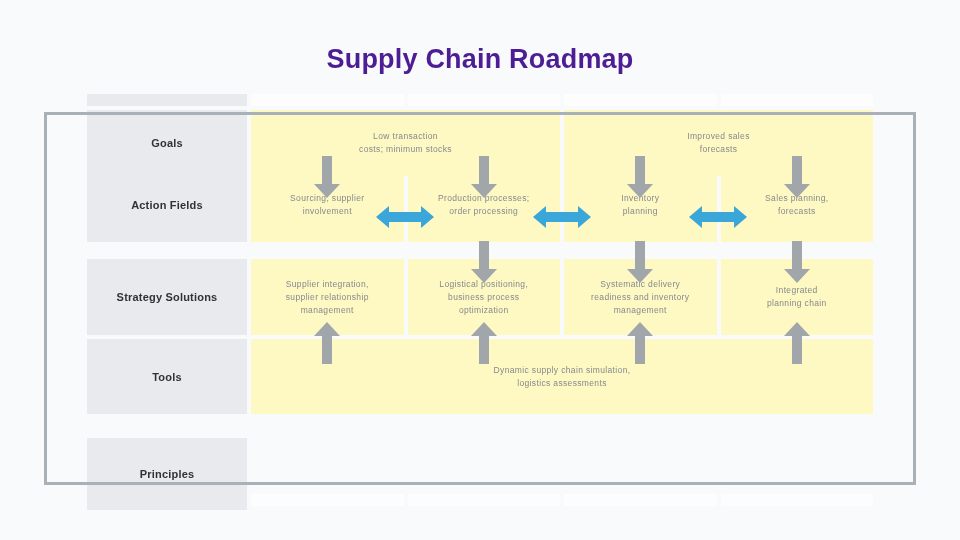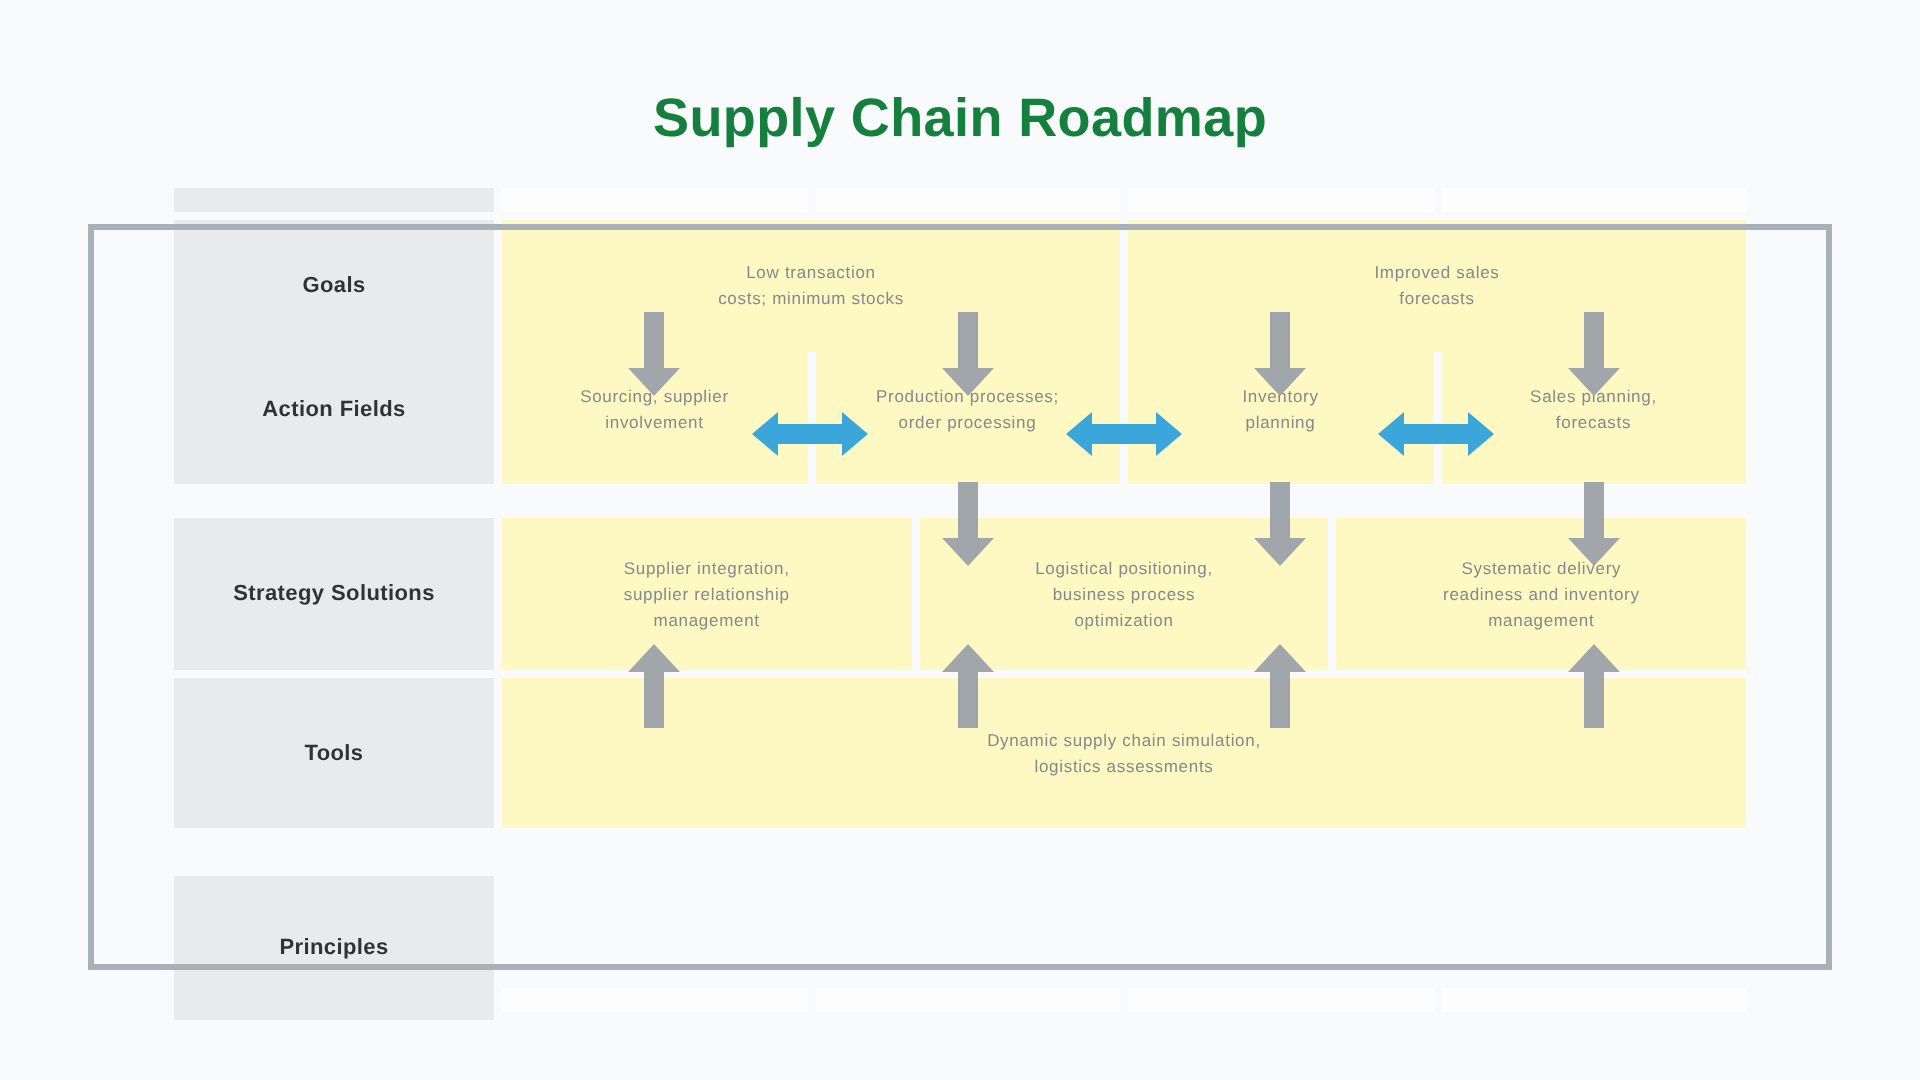--- a/index.html
+++ b/index.html
@@ -5,21 +5,21 @@
   html,body{margin:0;padding:0;}
   body{
     width:960px;height:540px;overflow:hidden;
     background:#f7f8fa;
     font-family:"Liberation Sans", sans-serif;
   }
   .stage{position:relative;width:960px;height:540px;background:#f9fafb;}
 
   .slide-title{
     position:absolute;left:0;top:44px;width:960px;
-    text-align:center;font-size:27px;font-weight:bold;color:#15803d;
+    text-align:center;font-size:27px;font-weight:bold;color:#4c1d95;
     letter-spacing:0.2px;
   }
 
   .table{position:absolute;left:87px;top:94px;width:786px;z-index:1;}
   .trow{position:absolute;left:0;width:786px;display:flex;gap:4px;}
   .row-partial-top{top:0;height:12px;}
   .row-goals{top:16px;height:66px;}
   .row-action{top:73px;height:75px;}
   .row-strategy{top:165px;height:76px;}
   .row-tools{top:245px;height:75px;}
@@ -90,20 +90,22 @@
       <div class="lblcell">Strategy Solutions</div>
       <div class="cell">Supplier integration,
 supplier relationship
 management</div>
       <div class="cell">Logistical positioning,
 business process
 optimization</div>
       <div class="cell">Systematic delivery
 readiness and inventory
 management</div>
+      <div class="cell">Integrated
+planning chain</div>
     </div>
 
     <div class="trow row-tools">
       <div class="lblcell">Tools</div>
       <div class="cell">Dynamic supply chain simulation,
 logistics assessments</div>
     </div>
 
     <div class="trow row-principles">
       <div class="lblcell">Principles</div>

